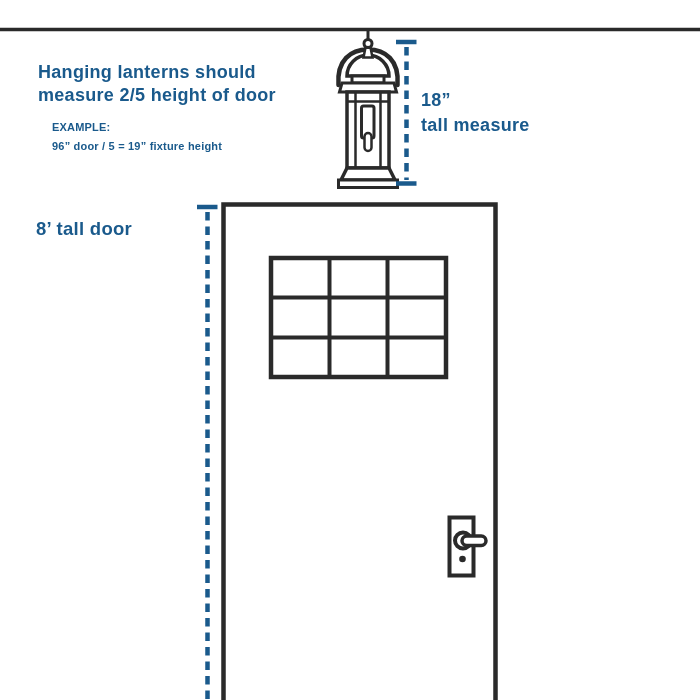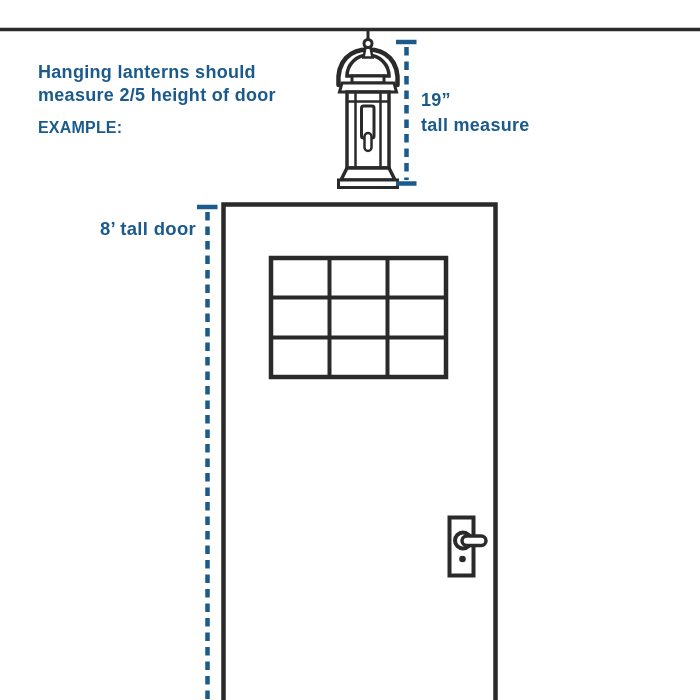--- a/index.html
+++ b/index.html
@@ -16,32 +16,32 @@
     left: 0; top: 0;
     width: 700px; height: 700px;
   }
   .label { position: absolute; color: #1A5A8C; }
   .note {
     left: 38px; top: 61px;
     font-size: 18px; line-height: 23px;
     font-weight: 600; letter-spacing: 0.3px;
   }
   .example {
-    left: 38px; top: 118px;
-    font-size: 16px; line-height: 19px;
+    left: 52px; top: 118px;
+    font-size: 11px; line-height: 19px;
     font-weight: 700; letter-spacing: 0.2px;
   }
   .fixture-dim {
     left: 421px; top: 88px;
     font-size: 18px; line-height: 25px;
     font-weight: 600; letter-spacing: 0.3px;
   }
   .door-dim {
     left: 36px; top: 218px; width: 160px;
-    text-align: right;
+    text-align: left;
     font-size: 18.5px; line-height: 22px;
     font-weight: 600; letter-spacing: 0.3px;
   }
 </style>
 </head>
 <body>
 
 <div class="canvas">
 
   <svg class="art" viewBox="0 0 700 700" fill="none" stroke-linecap="butt">
@@ -103,22 +103,23 @@
     </g>
   </svg>
 
   <div class="label note">
     <div>Hanging lanterns should</div>
     <div>measure 2/5 height of door</div>
   </div>
 
   <div class="label example">
     <div>EXAMPLE:</div>
+    <div>96” door / 5 = 19” fixture height</div>
   </div>
 
   <div class="label fixture-dim">
-    <div>19”</div>
+    <div>18”</div>
     <div>tall measure</div>
   </div>
 
   <div class="label door-dim">8’ tall door</div>
 
 </div>
 
 </body></html>

